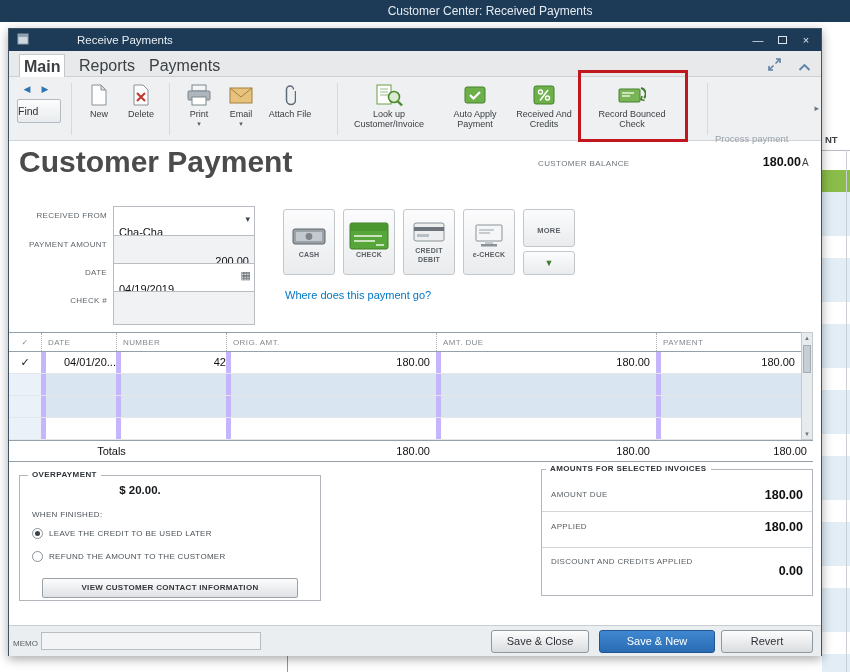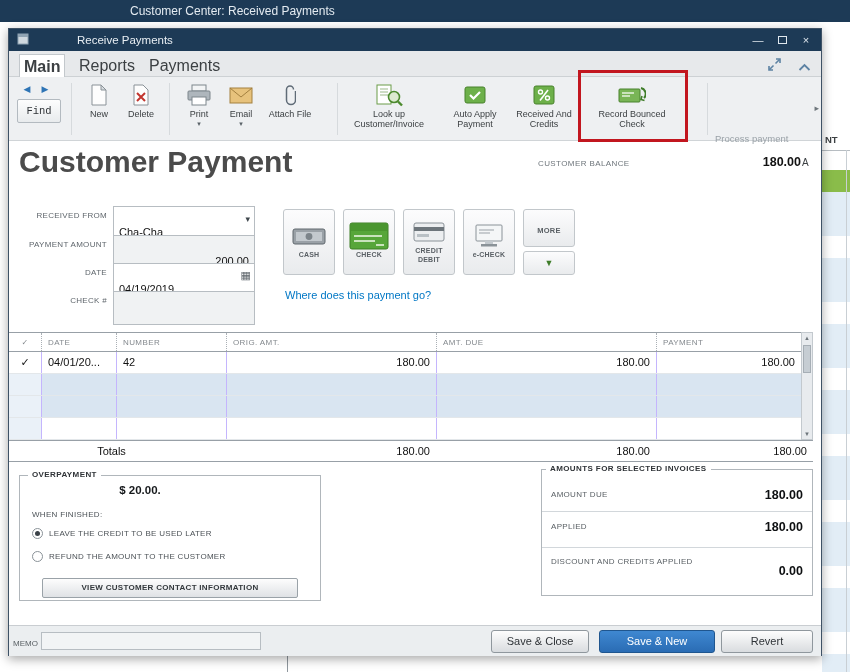--- a/index.html
+++ b/index.html
@@ -1,21 +1,21 @@
 <!DOCTYPE html>
 <html><head>
 <meta charset="utf-8">
 <style>
   * { margin:0; padding:0; box-sizing:border-box; }
   html,body { background:#fff; }
   body { font-family:"Liberation Sans", sans-serif; }
   .screen { position:relative; width:850px; height:672px; background:#fff; overflow:hidden; }
 
   
-  .topbar { position:absolute; left:0; top:0; width:850px; height:22px; background:#1d3a56; color:#e4ebf1; font-size:12px; line-height:22px; }
+  .topbar { position:absolute; left:0; top:0; width:850px; height:22px; background:#1d3a56; color:#e4ebf1; font-size:12px; line-height:22px; text-align:center; }
   .topbar span { margin-left:130px; }
   .bg-right { position:absolute; left:822px; top:22px; width:28px; height:650px; background:#fff; overflow:hidden; }
   .bg-colhead { position:absolute; left:3px; top:112px; font-size:9.5px; font-weight:bold; color:#3c4043; }
   .bg-hline { position:absolute; left:0; top:128px; width:28px; height:1px; background:#b7bdc2; }
   .bg-green { position:absolute; left:0; top:148px; width:28px; height:22px; background:#8abc4a; }
   .bg-blue { position:absolute; left:0; width:28px; background:#e2edf6; }
   .bg-vline { position:absolute; left:24px; top:128px; height:522px; width:1px; background:#c9cfd4; }
   .bg-bottom { position:absolute; left:0; top:656px; width:822px; height:16px; background:#fff; }
   .bg-bvline { position:absolute; left:287px; top:0; width:1px; height:16px; background:#8f979e; }
 
@@ -27,21 +27,21 @@
   .wc { width:14px; text-align:center; font-size:11px; line-height:14px; cursor:default; }
   .restore-box { display:inline-block; width:9px; height:8px; border:1.5px solid #dfe7ee; }
 
   .tabbar { position:absolute; left:0; top:22px; width:100%; height:26px; background:#e7e9eb; border-bottom:1px solid #cdd1d4; }
   .tab { position:absolute; top:3px; height:23px; line-height:23px; padding:0 4px; font-size:16px; color:#3c4043; }
   .tab.active { background:#fff; border:1px solid #c3c8cc; border-bottom:none; font-weight:bold; }
   .tab-icons { position:absolute; right:10px; top:6px; display:flex; gap:16px; align-items:center; }
 
   .toolbar { position:absolute; left:0; top:48px; width:100%; height:64px; background:#eef0f2; border-bottom:1px solid #d0d4d7; }
   .navbtn { position:absolute; top:5px; width:16px; height:14px; font-size:9px; color:#2e74b5; text-align:center; line-height:14px; }
-  .findbox { position:absolute; left:8px; top:22px; width:44px; height:24px; border:1px solid #b3bac0; background:linear-gradient(#fdfdfd,#e8ebed); border-radius:2px; text-align:center; line-height:22px; font-size:10.5px; color:#2f3337;font-family:Liberation Mono, monospace; }
+  .findbox { position:absolute; left:8px; top:22px; width:44px; height:24px; border:1px solid #b3bac0; background:linear-gradient(#fdfdfd,#e8ebed); border-radius:2px; text-align:left; line-height:22px; font-size:10.5px; color:#2f3337; }
   .tsep { position:absolute; top:6px; width:1px; height:52px; background:#d6dadd; }
   .tbtn { position:absolute; top:6px; display:flex; flex-direction:column; align-items:center; gap:2px; }
   .ticon { height:24px; display:flex; align-items:center; }
   .tlabel { font-size:9px; color:#3c4043; text-align:center; line-height:1.15; }
   .tdrop { font-size:7px; color:#5a6268; line-height:6px; }
   .proc-label { position:absolute; left:706px; top:56px; font-size:9.5px; color:#9aa2a8; }
   .partial-a { position:absolute; left:793px; top:80px; font-size:10px; color:#3c4043; }
   .overflow-arrow { position:absolute; right:2px; top:26px; font-size:9px; color:#6d757b; }
   .red-box { position:absolute; left:569px; top:41px; width:110px; height:72px; border:3px solid #c2161f; z-index:6; pointer-events:none; }
 
@@ -62,21 +62,21 @@
   .more-arrow { position:absolute; top:222px; left:514px; width:52px; height:24px; border:1px solid #c2c7cb; border-radius:3px; background:linear-gradient(#fcfcfd,#e9ebed); text-align:center; line-height:22px; font-size:9px; color:#3f7d2a; }
   .link { position:absolute; left:276px; top:260px; font-size:11px; color:#0077c5; cursor:pointer; }
 
   
   .itable { position:absolute; left:0; top:303px; width:804px; background:#fff; }
   .thead { display:flex; height:20px; border-top:1px solid #98a0a7; border-bottom:1px solid #98a0a7; background:#fff; }
   .thead > div { font-size:8px; color:#84898e; letter-spacing:.4px; line-height:19px; padding-left:6px; }
   .thead > div + div { border-left:1px dotted #aab0b6; }
   .trow { display:flex; height:22px; background:#fff; border-bottom:1px solid #e3e7ea; }
   .trow > div { font-size:11px; line-height:21px; padding-left:6px; color:#111; }
-  .trow > div + div { border-left:1px solid #c4b5fd; }
+  .trow > div + div { border-left:5px solid #c4b5fd;text-align:right; }
   .trow.blue { background:#d9e5f1; }
   .trow.empty > .c0 { background:#eaf1f8; }
   .c0 { width:32px; text-align:center; padding-left:0 !important; }
   .c1 { width:75px; }
   .c2 { width:110px; }
   .c3 { width:210px; }
   .c4 { width:220px; }
   .c5 { width:145px; }
   .num { text-align:right; padding-right:6px !important; padding-left:0 !important; }
   .totrow { display:flex; height:22px; border-top:1px solid #98a0a7; border-bottom:1px solid #98a0a7; background:#fff; }

